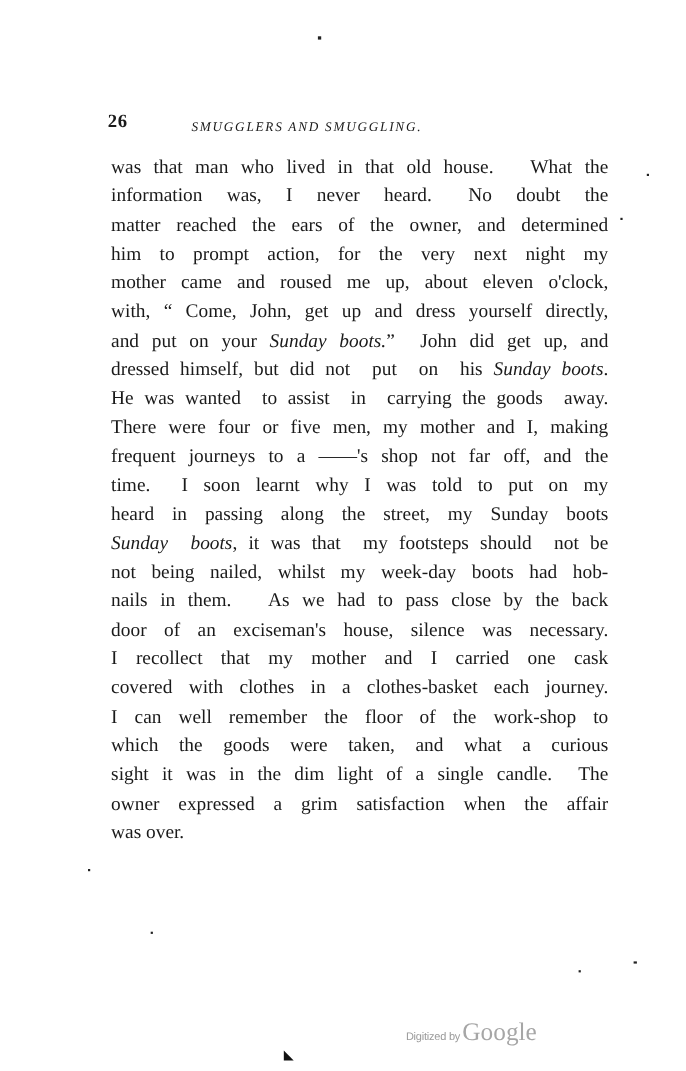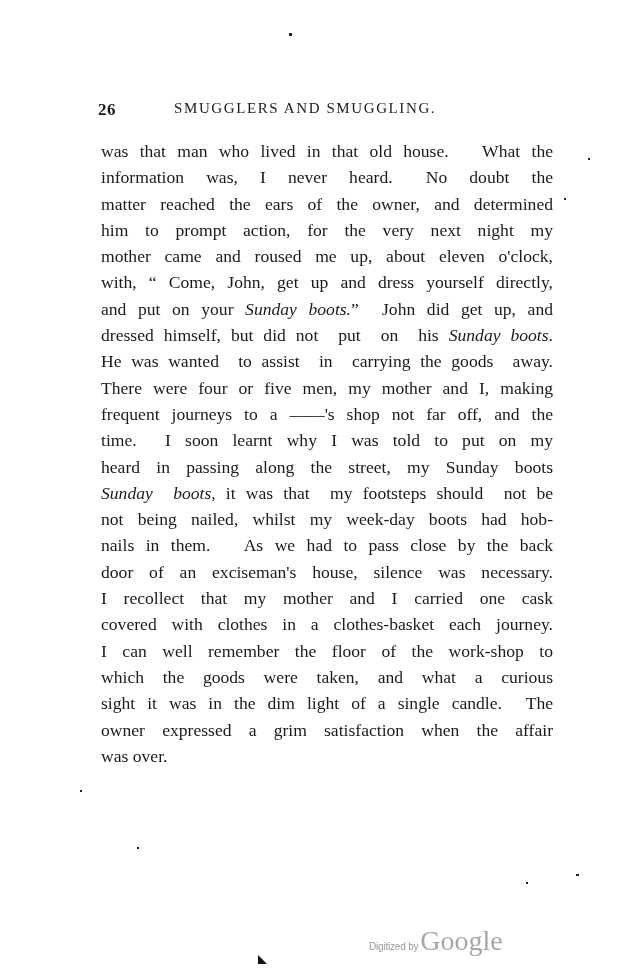--- a/index.html
+++ b/index.html
@@ -31,22 +31,23 @@
       position: absolute;
       left: 0;
       top: 0;
       font-size: 17px;
       font-weight: bold;
       letter-spacing: 0.5px;
     }
     .running-title {
       position: absolute;
       left: 76px;
-      top: 0;
-      font-size: 15px;
+      top: 8px;
+      font-size: 12px;
+      font-style: italic;
       letter-spacing: 1.6px;
     }
     .body-text {
       position: absolute;
       top: 138px;
       left: 101px;
       width: 452px;
       font-size: 17.6px;
       line-height: 26.3px;
     }
@@ -74,21 +75,21 @@
       white-space: nowrap;
     }
     .watermark .small {
       font-family: "Liberation Sans", sans-serif;
       font-size: 10px;
       letter-spacing: -0.2px;
       text-align: right;
     }
     .watermark .logo {
       font-family: "Liberation Serif", serif;
-      font-size: 28px;
+      font-size: 23px;
       color: #a6a6a6;
       margin-left: 2px;
     }
     .corner-mark {
       position: absolute;
       left: 258px;
       top: 955px;
       width: 0; height: 0;
       border-left: 9px solid #111;
       border-top: 9px solid transparent;

